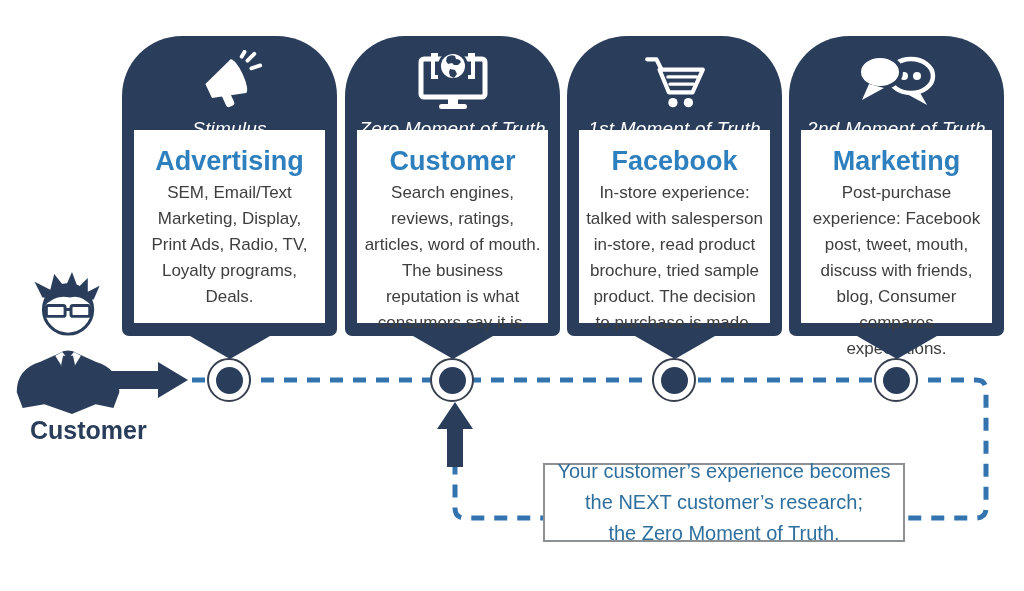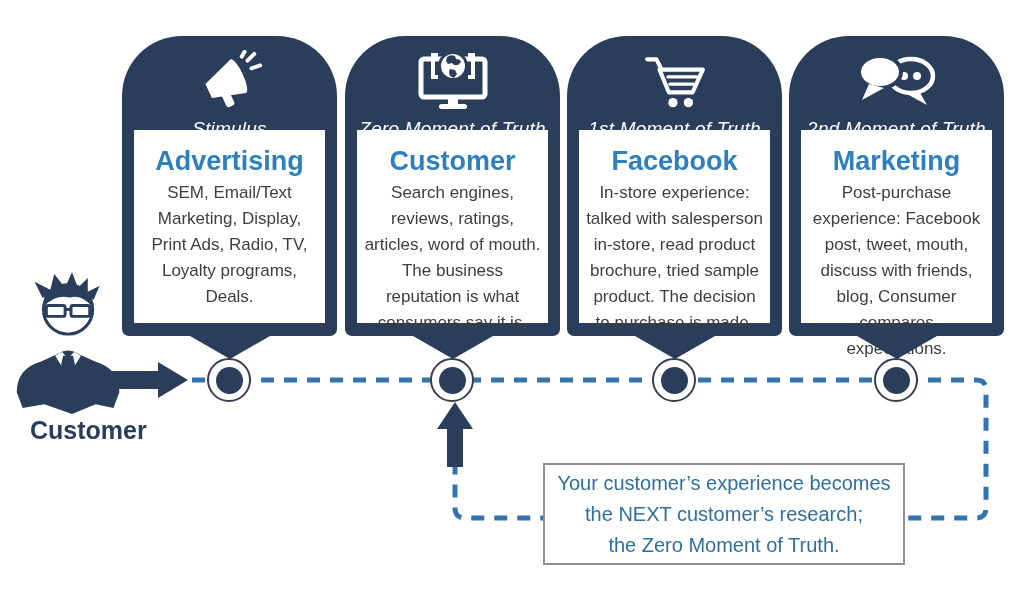--- a/index.html
+++ b/index.html
@@ -36,21 +36,21 @@
   .node{position:absolute;top:358px;width:44px;height:44px;border-radius:50%;
         background:#ffffff;border:2px solid #38404f;z-index:3;
         display:flex;align-items:center;justify-content:center;}
   .node-inner{width:27px;height:27px;border-radius:50%;background:var(--navy);}
 
   
   .customer{position:absolute;left:6px;top:270px;z-index:2;width:132px;text-align:center;}
   .customer-label{color:var(--navy);font-size:25px;font-weight:bold;margin-top:-4px;text-align:left;padding-left:8px;margin-left:16px;}
 
   
-  .callout{position:absolute;left:543px;top:463px;width:362px;height:102px;z-index:3;
+  .callout{position:absolute;left:543px;top:463px;width:362px;height:79px;z-index:3;
            background:#ffffff;border:2px solid var(--callout-border);
            display:flex;align-items:center;justify-content:center;}
   .callout-text{color:var(--callout-text);font-size:20px;line-height:31px;text-align:center;white-space:pre-line;}
 </style>
 </head>
 <body>
 
 <div class="canvas">
 
   <svg class="flow-svg" width="1024" height="591" viewBox="0 0 1024 591">

